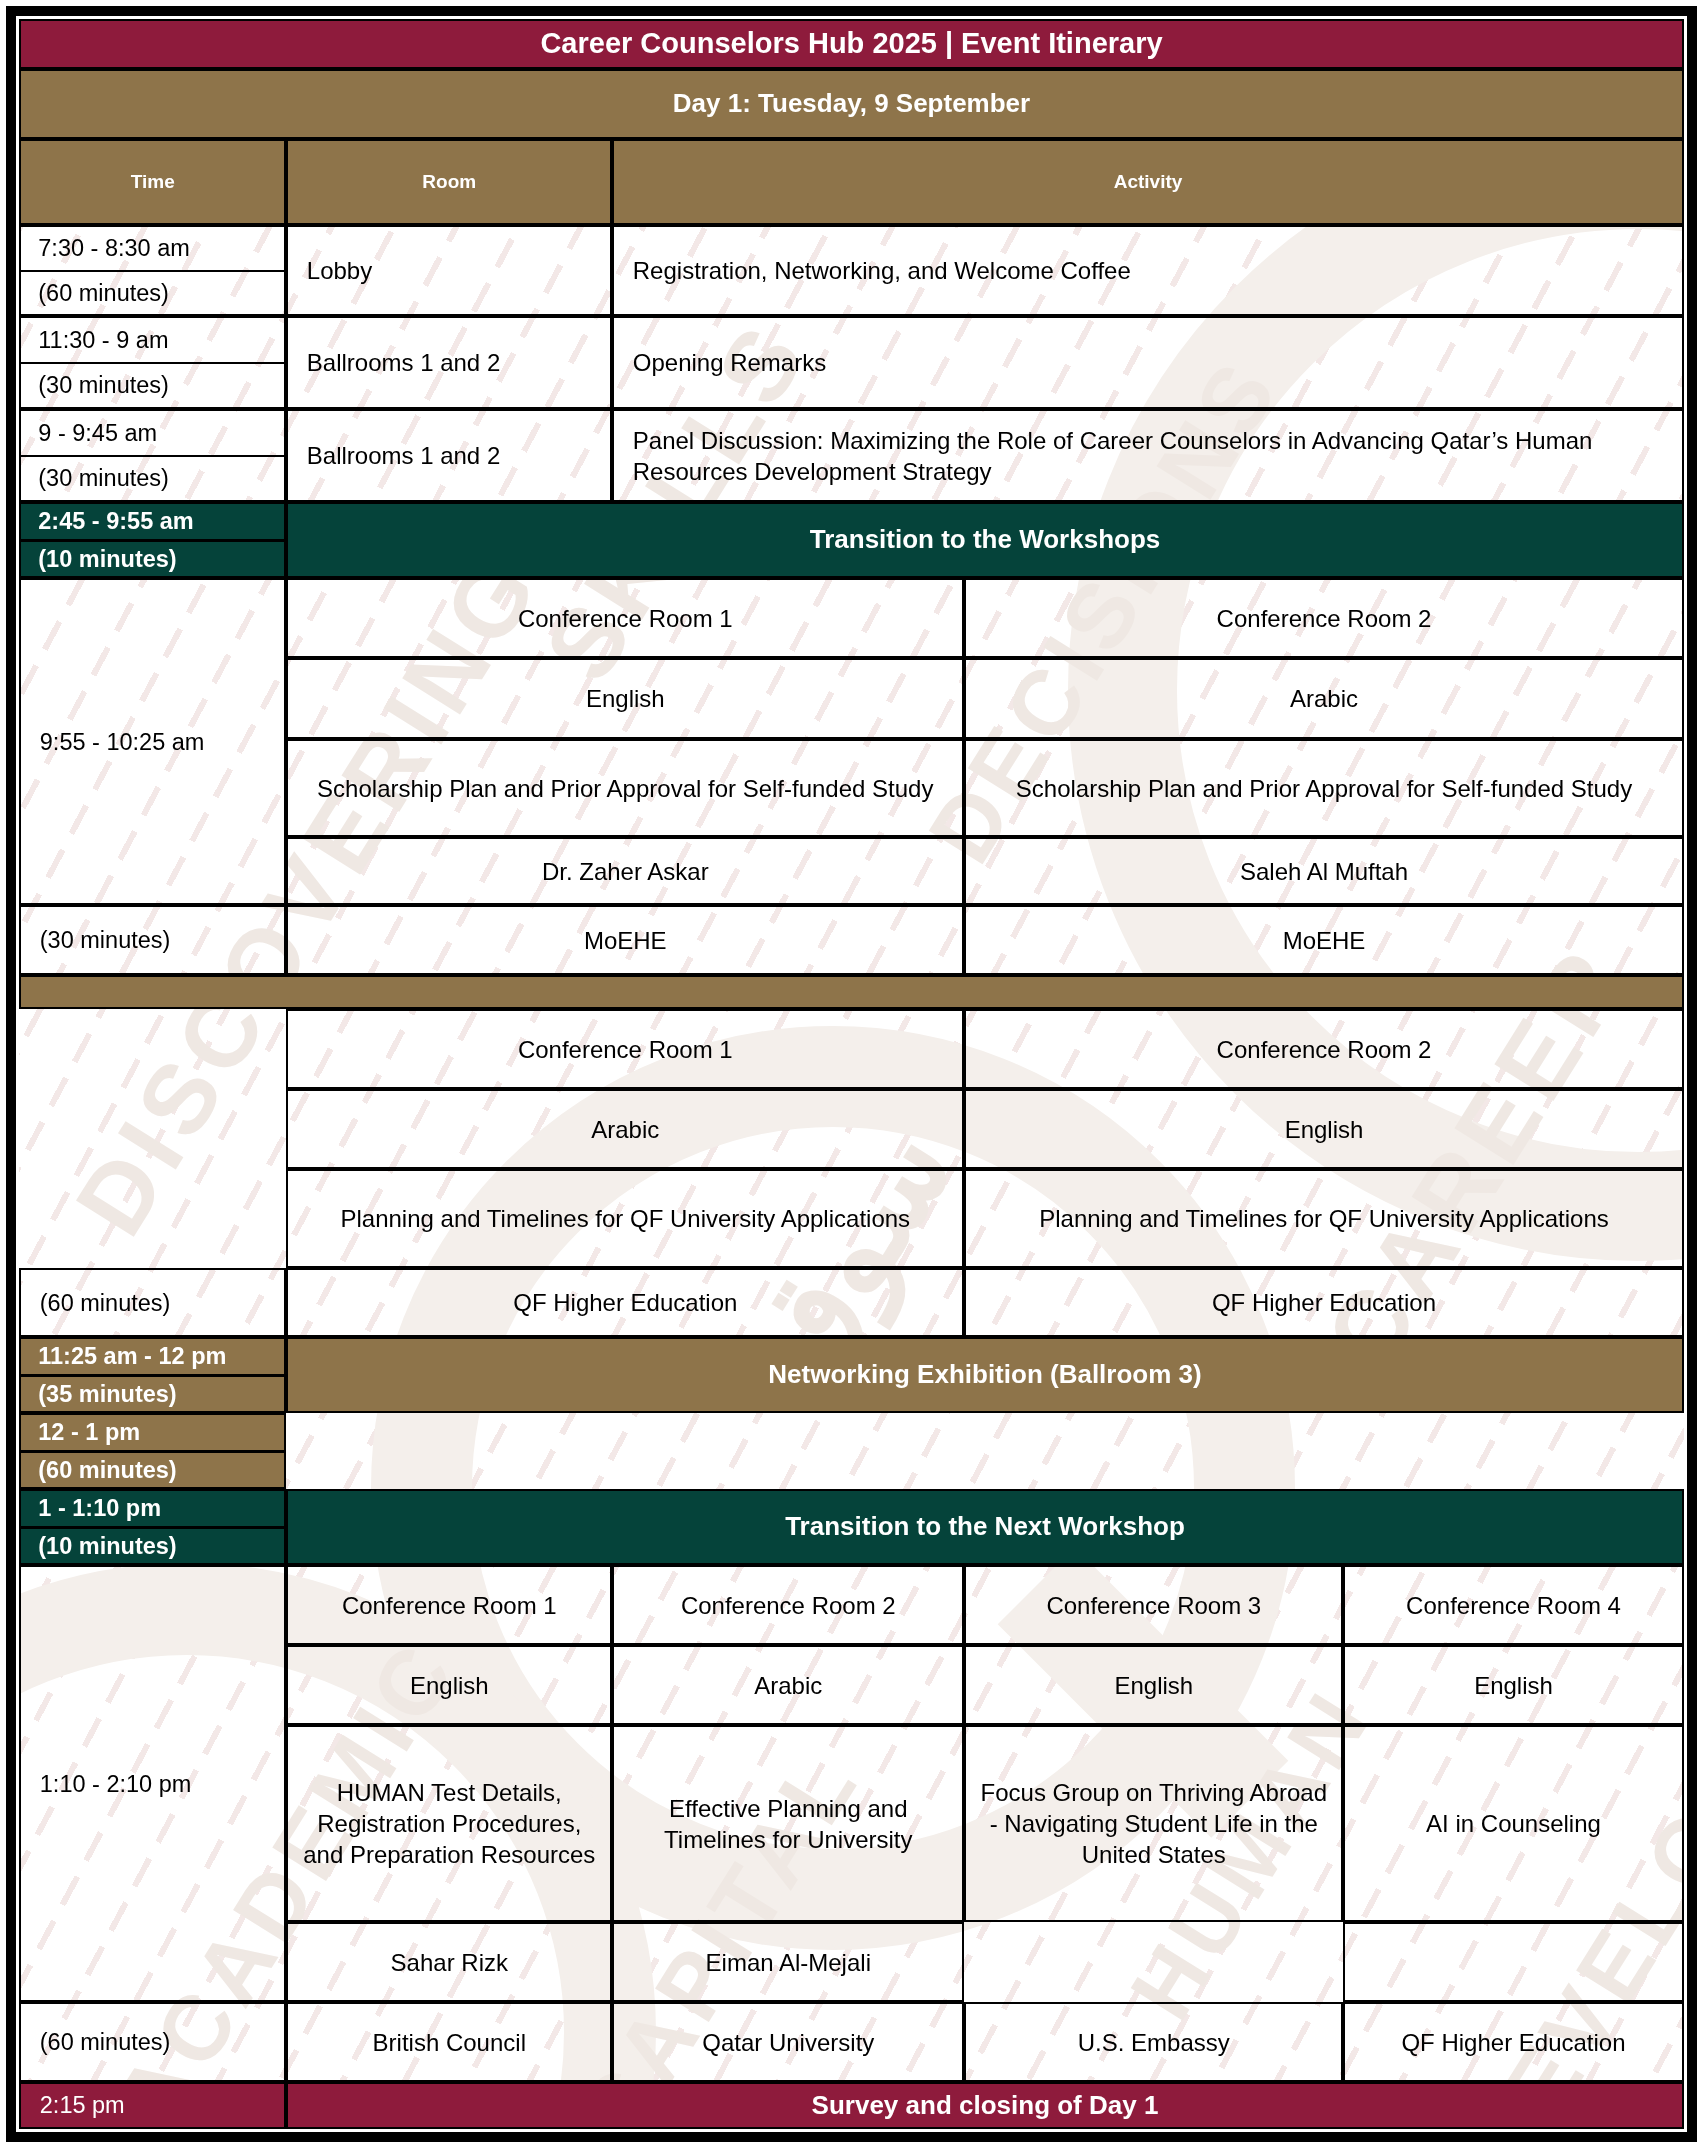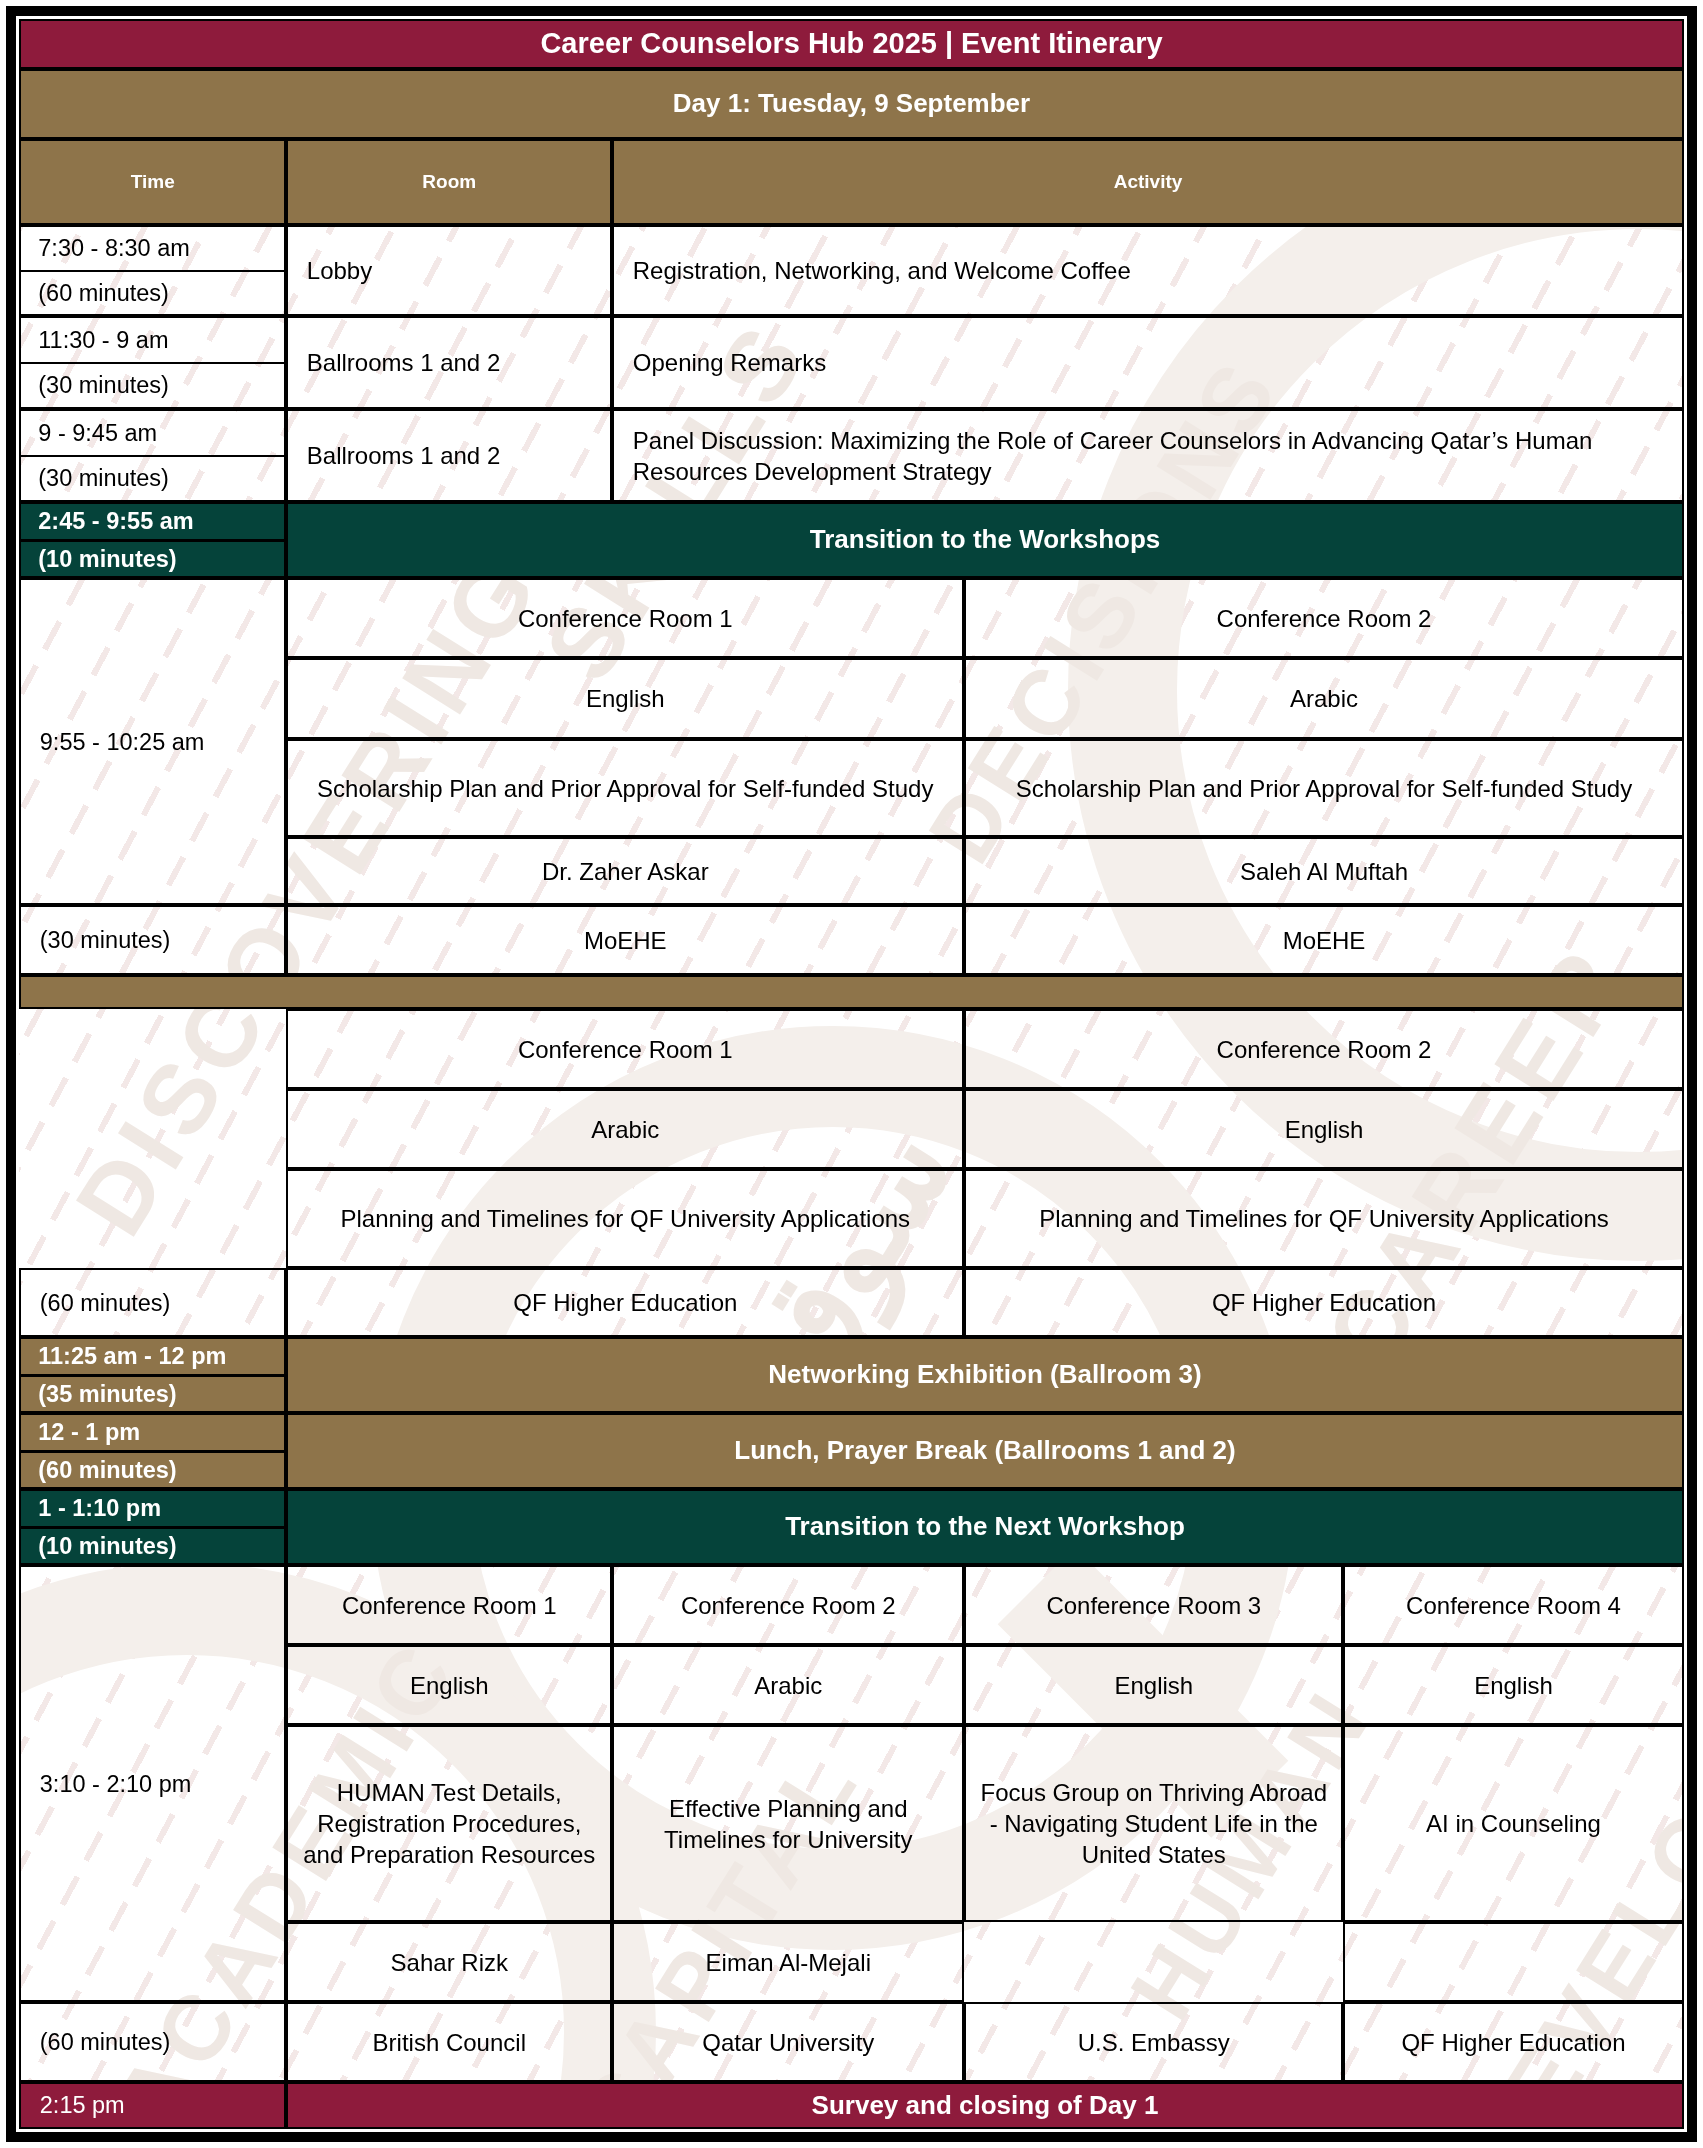--- a/index.html
+++ b/index.html
@@ -133,30 +133,29 @@
           <div class="sep"></div>
           <div class="half">(35 minutes)</div>
         </div>
         <div class="c gold banner" style="grid-area:18/2/19/6;">Networking Exhibition (Ballroom 3)</div>
 
         <div class="c split gold" style="grid-area:19/1/20/2;">
           <div class="half">12 - 1 pm</div>
           <div class="sep"></div>
           <div class="half">(60 minutes)</div>
         </div>
-        <div class="c gold banner" style="grid-area:19/2/20/6;">Lunch, Prayer Break (Ballrooms 1 and 2)</div>
 
         <div class="c split green" style="grid-area:20/1/21/2;">
           <div class="half">1 - 1:10 pm</div>
           <div class="sep"></div>
           <div class="half">(10 minutes)</div>
         </div>
         <div class="c green banner" style="grid-area:20/2/21/6;">Transition to the Next Workshop</div>
 
-        <div class="c left timecell" style="grid-area:21/1/25/2;">3:10 - 2:10 pm</div>
+        <div class="c left timecell" style="grid-area:21/1/25/2;">1:10 - 2:10 pm</div>
         <div class="c left timecell" style="grid-area:25/1/26/2;">(60 minutes)</div>
         <div class="c" style="grid-area:21/2/22/3;">Conference Room 1</div>
         <div class="c" style="grid-area:21/3/22/4;">Conference Room 2</div>
         <div class="c" style="grid-area:21/4/22/5;">Conference Room 3</div>
         <div class="c" style="grid-area:21/5/22/6;">Conference Room 4</div>
         <div class="c" style="grid-area:22/2/23/3;">English</div>
         <div class="c" style="grid-area:22/3/23/4;">Arabic</div>
         <div class="c" style="grid-area:22/4/23/5;">English</div>
         <div class="c" style="grid-area:22/5/23/6;">English</div>
         <div class="c" style="grid-area:23/2/24/3;">HUMAN Test Details, Registration Procedures, and Preparation Resources</div>

